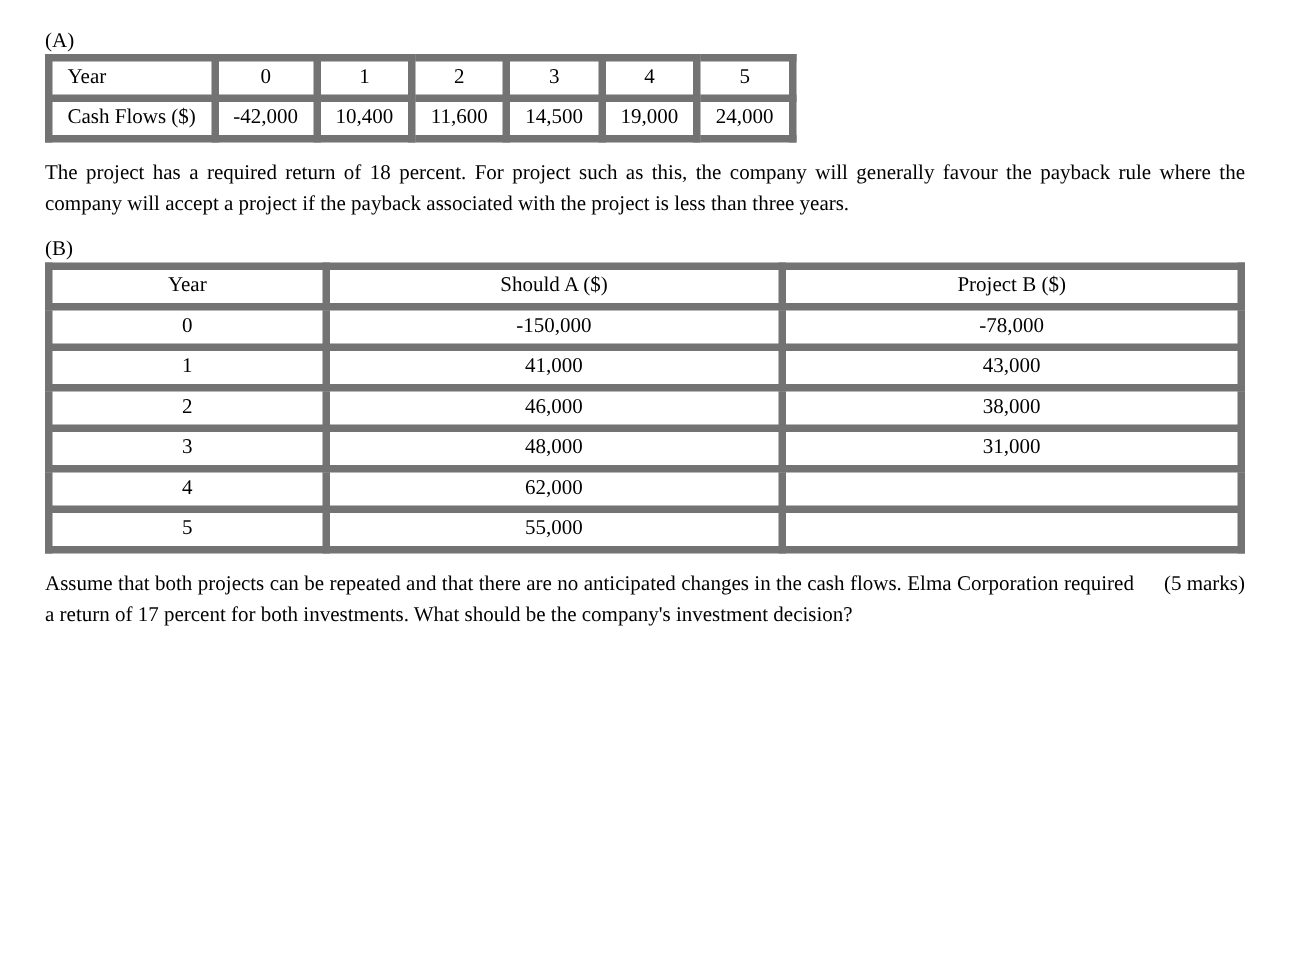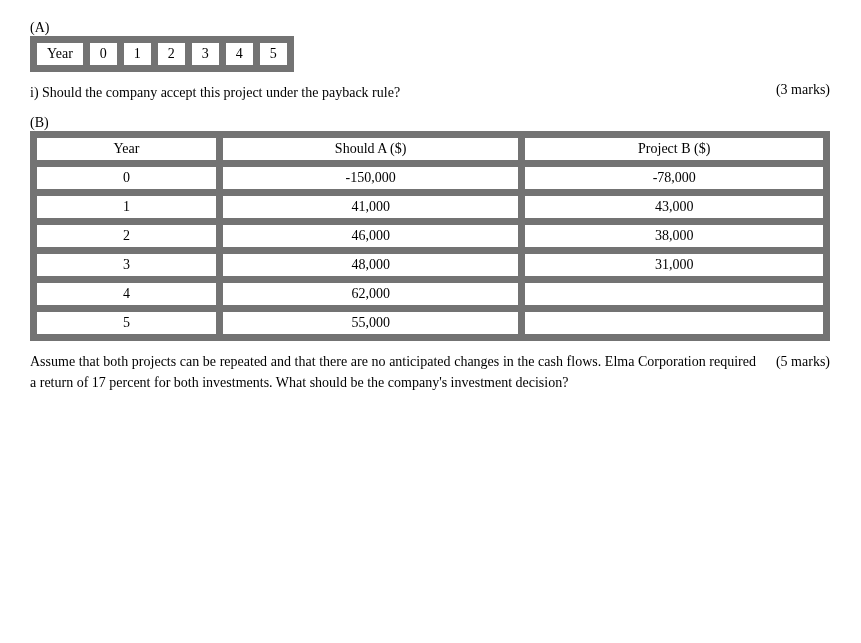--- a/index.html
+++ b/index.html
@@ -36,21 +36,21 @@
       margin-bottom: 6px;
     }
 
     table {
       border-collapse: collapse;
       margin-bottom: 10px;
       width: auto;
     }
 
     table td, table th {
-      border: 7px solid #737373;
+      border: 5px solid #737373;
       padding: 3px 10px;
       text-align: center;
       font-size: 14px;
     }
 
     table td:first-child, table th:first-child {
       text-align: left;
     }
 
     .paragraph {
@@ -104,28 +104,34 @@
       <tbody>
           <tr>
         <td>Year</td>
         <td>0</td>
         <td>1</td>
         <td>2</td>
         <td>3</td>
         <td>4</td>
         <td>5</td>
       </tr>
+      <tr>
+        <td>Cash Flows ($)</td>
+        <td>-42,000</td>
+        <td>10,400</td>
+        <td>11,600</td>
+        <td>14,500</td>
+        <td>19,000</td>
+        <td>24,000</td>
+      </tr>
     </tbody>
       </table>
 
+    <div class="paragraph">The project has a required return of 18 percent. For project such as this, the company will generally favour the payback rule where the company will accept a project if the payback associated with the project is less than three years.</div>
 
-    <div class="question-row">
-      <span class="question-text">i) Should the company accept this project under the payback rule?</span>
-      <span class="marks">(3 marks)</span>
-    </div>
 
   </div>
 
   <div class="section">
     <div>(B)</div>
 
     <table class="part-b-table">
       <tbody>
           <tr>
         <td style="text-align:center;">Year</td>

